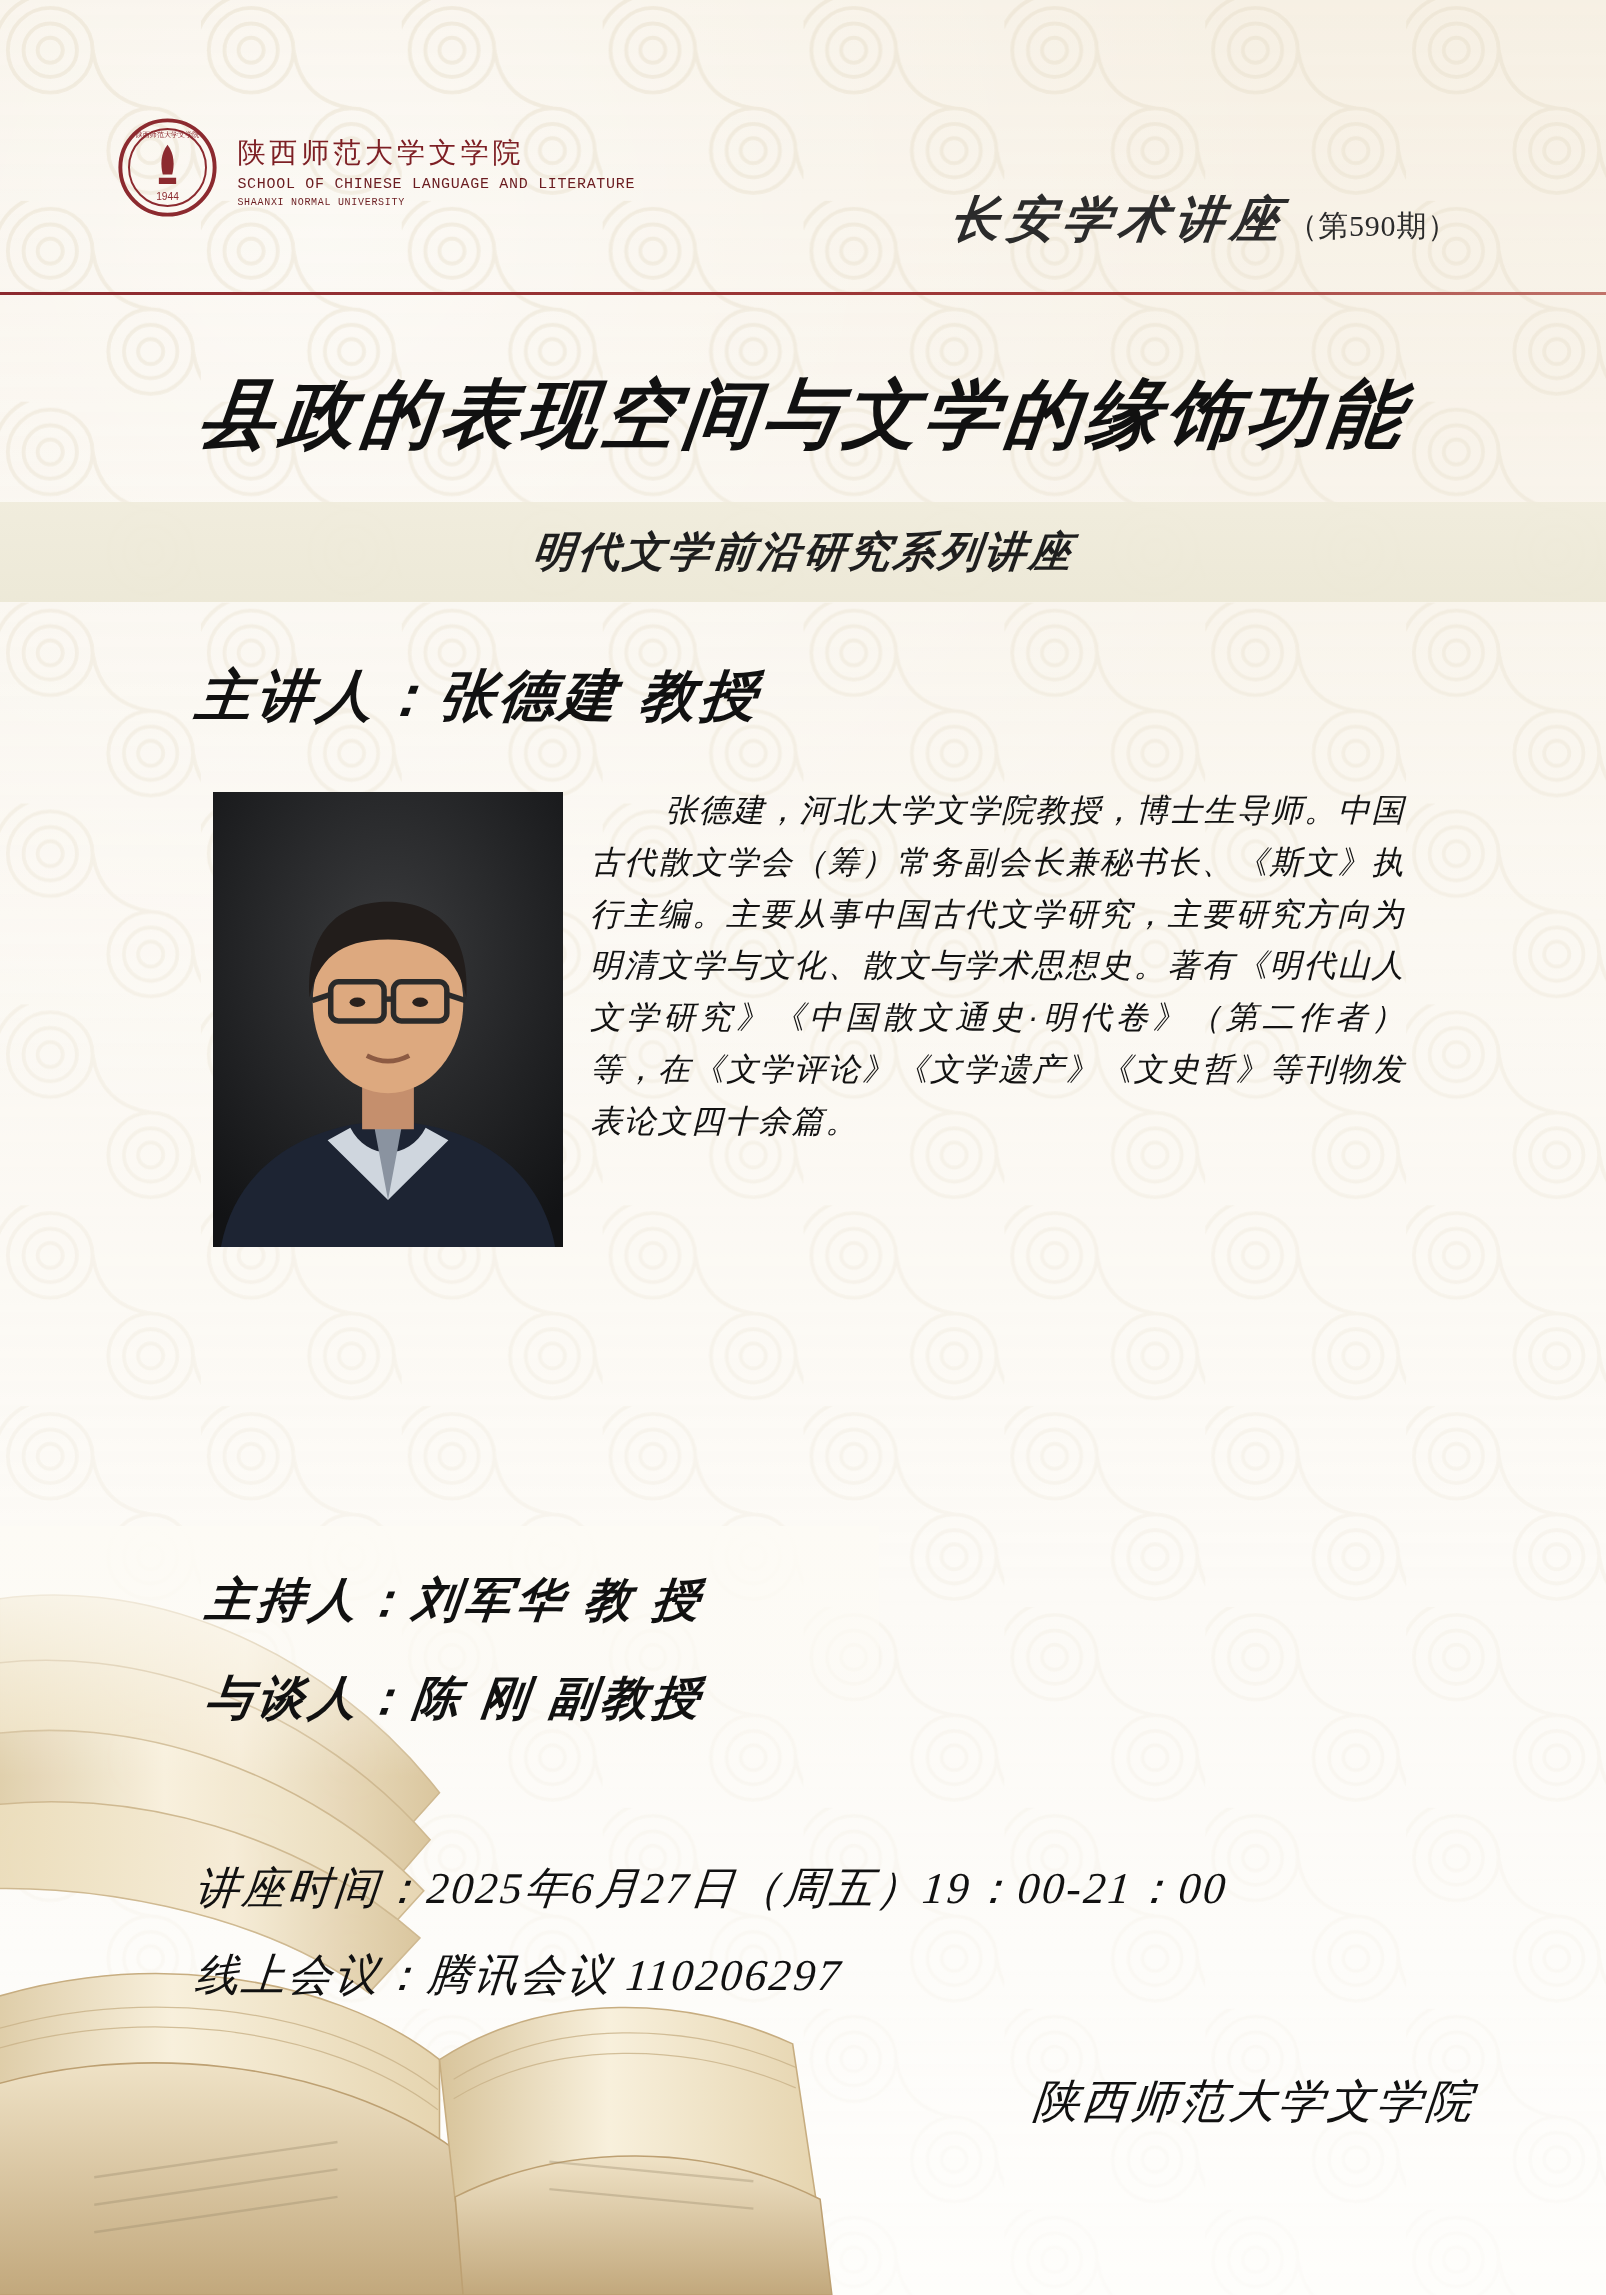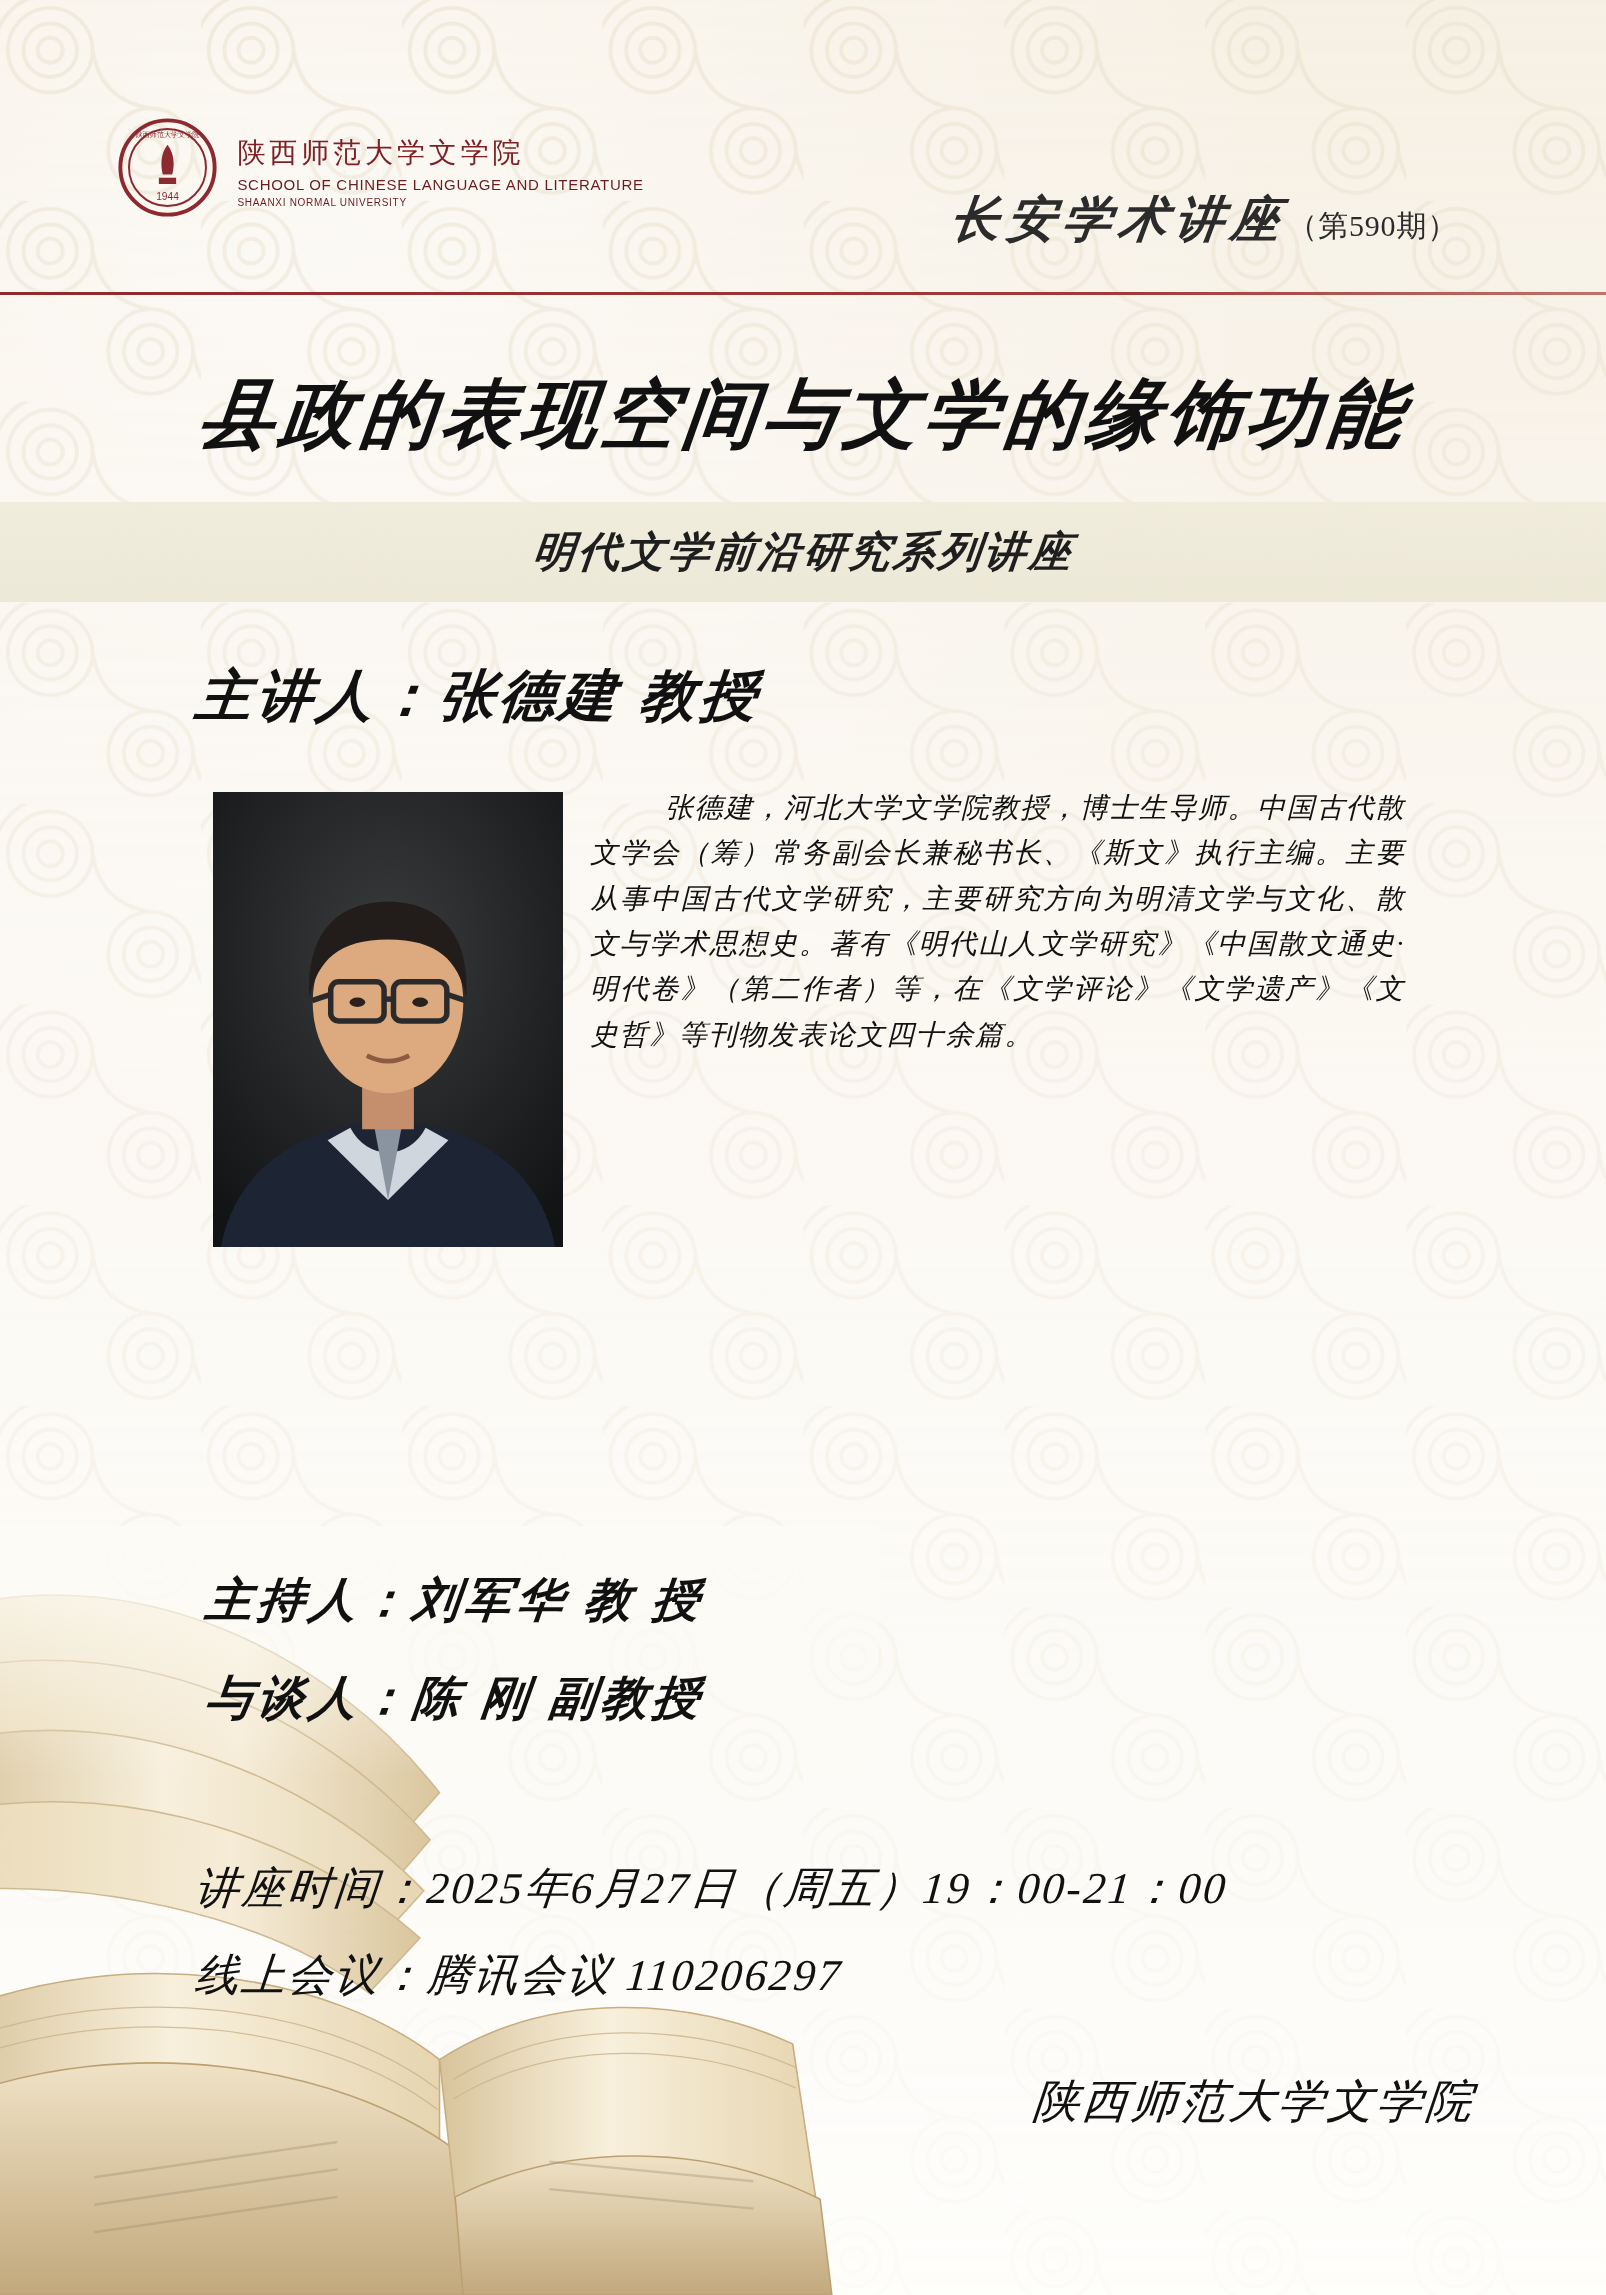--- a/index.html
+++ b/index.html
@@ -59,21 +59,21 @@
     font-size: 28px;
     letter-spacing: 3.9px;
     color: #7d1f24;
     font-family: "Liberation Serif", serif;
     white-space: nowrap;
   }
   #logo-en1, #logo-en2 {
     font-size: 15px;
     letter-spacing: 0.7px;
     color: #6b1c20;
-    font-family: Liberation Sans, sans-serif;
+    font-family: Liberation Mono, monospace;
     white-space: nowrap;
     margin-top: 3.9px;
   }
   #logo-en2 { font-size: 10px; }
 
   #series-line {
     position: absolute;
     right: 149px;
     top: 187px;
     display: flex;
@@ -170,27 +170,27 @@
     background: #111;
     overflow: hidden;
   }
   #portrait svg { display: block; }
 
   #bio {
     position: absolute;
     left: 213px;
     top: 785px;
     width: 1192px;
-    font-size: 28px;
+    font-size: 32px;
     line-height: 1.62;
     font-style: italic;
     letter-spacing: 1.6px;
     color: #121212;
     text-align: justify;
-    font-family: Liberation Serif, serif;
+    font-family: Liberation Sans, sans-serif;
   }
   #bio .shape {
     width: 377px;
     height: 471px;
     float: left;
   }
   #bio p { text-indent: 75px; }
 
   
   #hosts {

